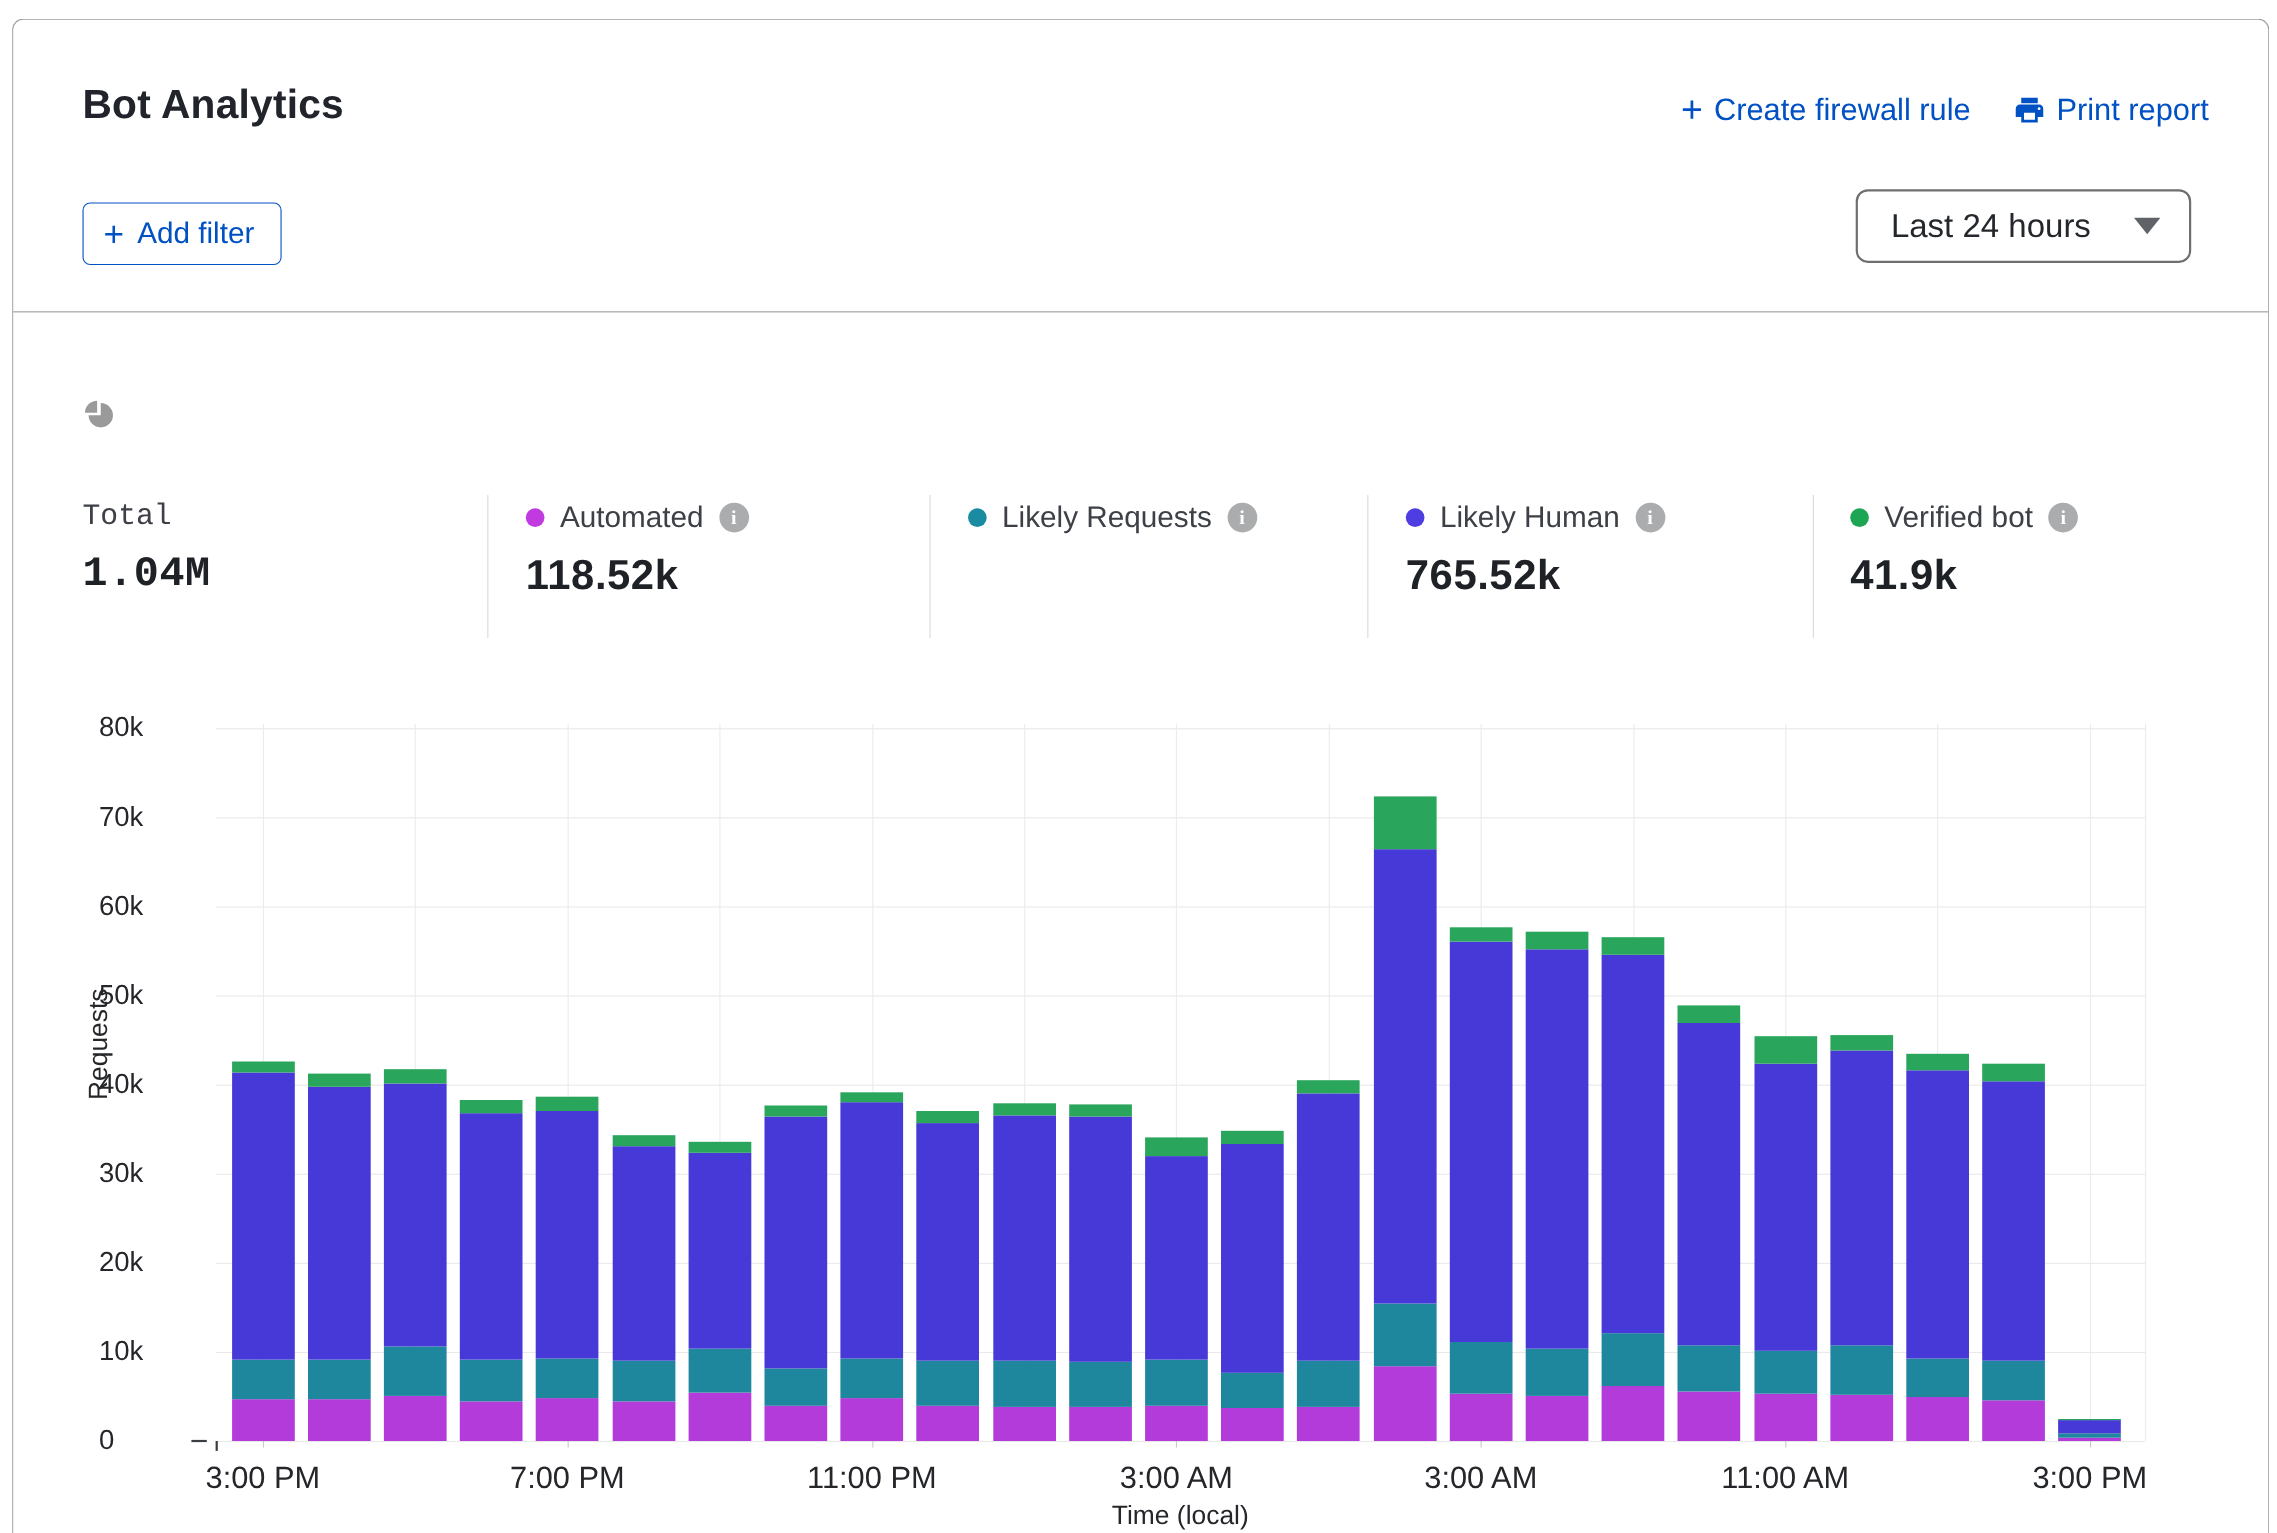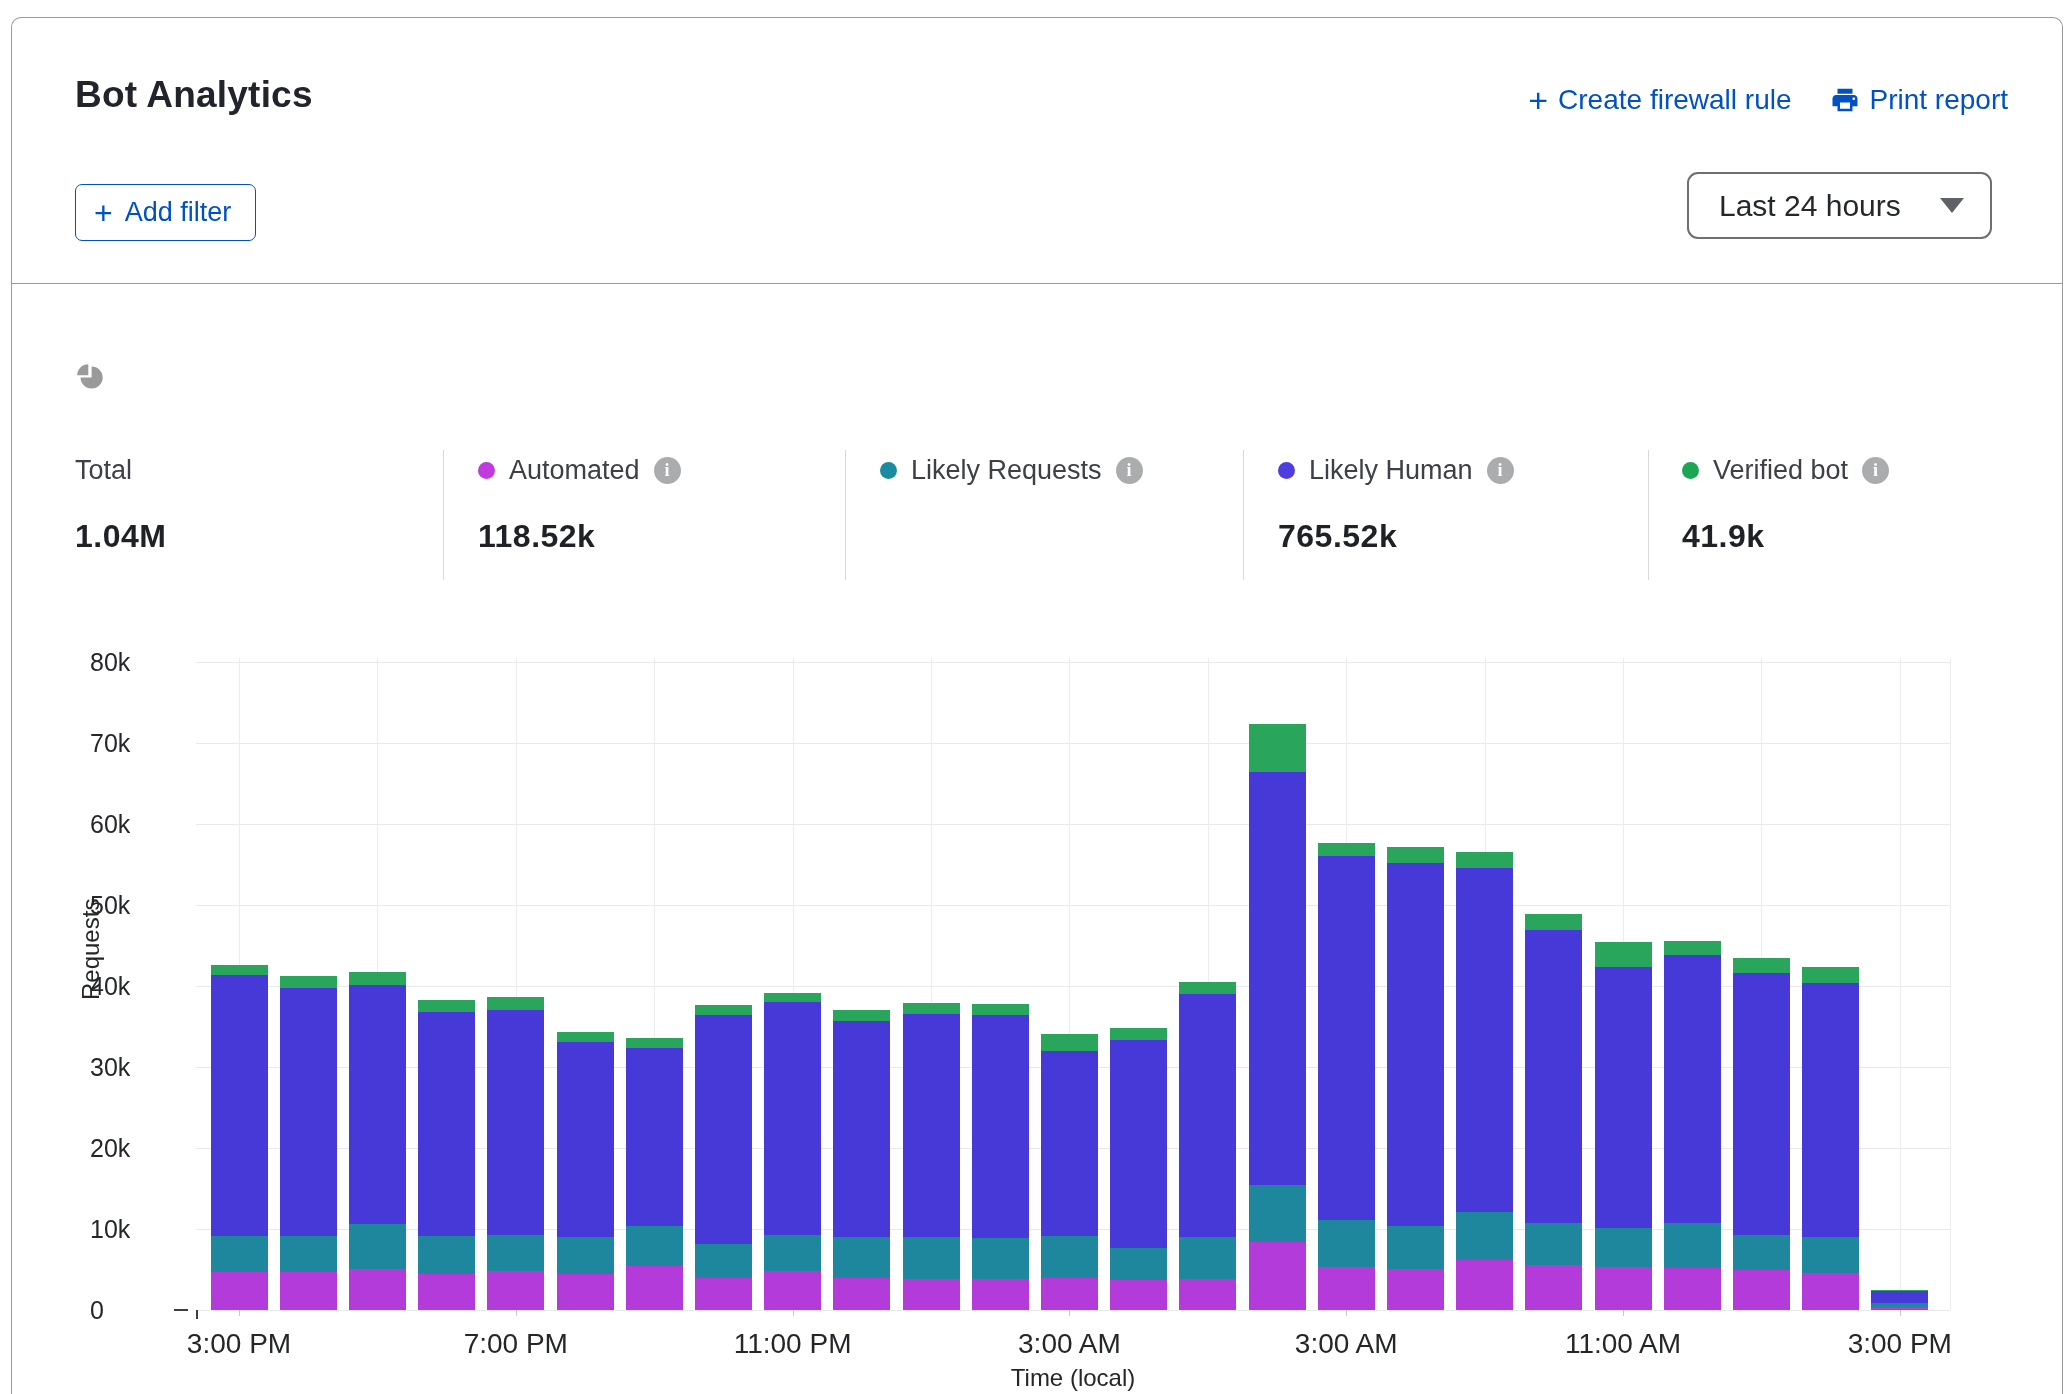--- a/index.html
+++ b/index.html
@@ -40,21 +40,21 @@
   
   .stat-divider { top:450px; width:1px; height:130px; background:#d9d9d9; }
   .stat-col { top:455px; }
   .stat-label { display:flex; align-items:center; gap:14px; font-size:27px; color:#3d4046; }
   .legend-dot { width:17px; height:17px; border-radius:50%; display:inline-block; }
   .info-icon {
     width:27px; height:27px; border-radius:50%; background:#abacae; color:#fff;
     font-size:18px; font-weight:700; display:inline-flex; align-items:center; justify-content:center;
     font-family:"Liberation Serif", serif; cursor:pointer;
   }
-  .stat-value { margin-top:32px; font-size:32px; font-weight:700; color:#1e2126; letter-spacing:.5px; }
+  .stat-value { margin-top:16px; font-size:38px; font-weight:700; color:#1e2126; letter-spacing:.5px; }
   
   .gridline-h { position:absolute; height:1px; background:#e9e9e9; }
   .gridline-v { position:absolute; width:1px; background:#ececec; }
   .tick-light { position:absolute; width:1px; height:6px; background:#c9c9c9; }
   .tick-dark  { position:absolute; width:2px; height:9px; background:#3a3d42; }
   .ydash { position:absolute; width:14px; height:2px; background:#3a3d42; }
   .ytick-label { position:absolute; font-size:25px; color:#24262a; text-align:left; width:80px; transform:translateY(-50%); }
   .xtick-label { position:absolute; font-size:28px; color:#24262a; transform:translateX(-50%); white-space:nowrap; }
   .axis-title-y { position:absolute; font-size:24px; color:#24262a; transform:rotate(-90deg) translate(50%,0); transform-origin:center; }
   .axis-title-x { position:absolute; font-size:24px; color:#24262a; transform:translateX(-50%); }
@@ -97,21 +97,21 @@
 
 <div class="abs section-title">
   <span>
     <svg width="31" height="31" viewBox="0 0 28 28">
       <path d="M15 4 A10 10 0 1 1 5 14 L15 14 Z" fill="#9a9a9a"></path>
       <path d="M12 12 L12 2 A10 10 0 0 0 2 12 Z" fill="#9a9a9a"></path>
     </svg>
   </span>
 </div>
 
-<div class="abs stat-col" style="left:75px;">
+<div class="abs stat-col" style="left:75px;font-family:Liberation Mono, monospace;">
   <div class="stat-label">
       <span>Total</span>
     </div>
   <div class="stat-value">1.04M</div>
 </div>
 <div class="abs stat-divider" style="left:443px;"></div>
 <div class="abs stat-col" style="left:478px;">
   <div class="stat-label">
     <span class="legend-dot" style="background: rgb(193, 58, 224);"></span>
     <span>Automated</span>

